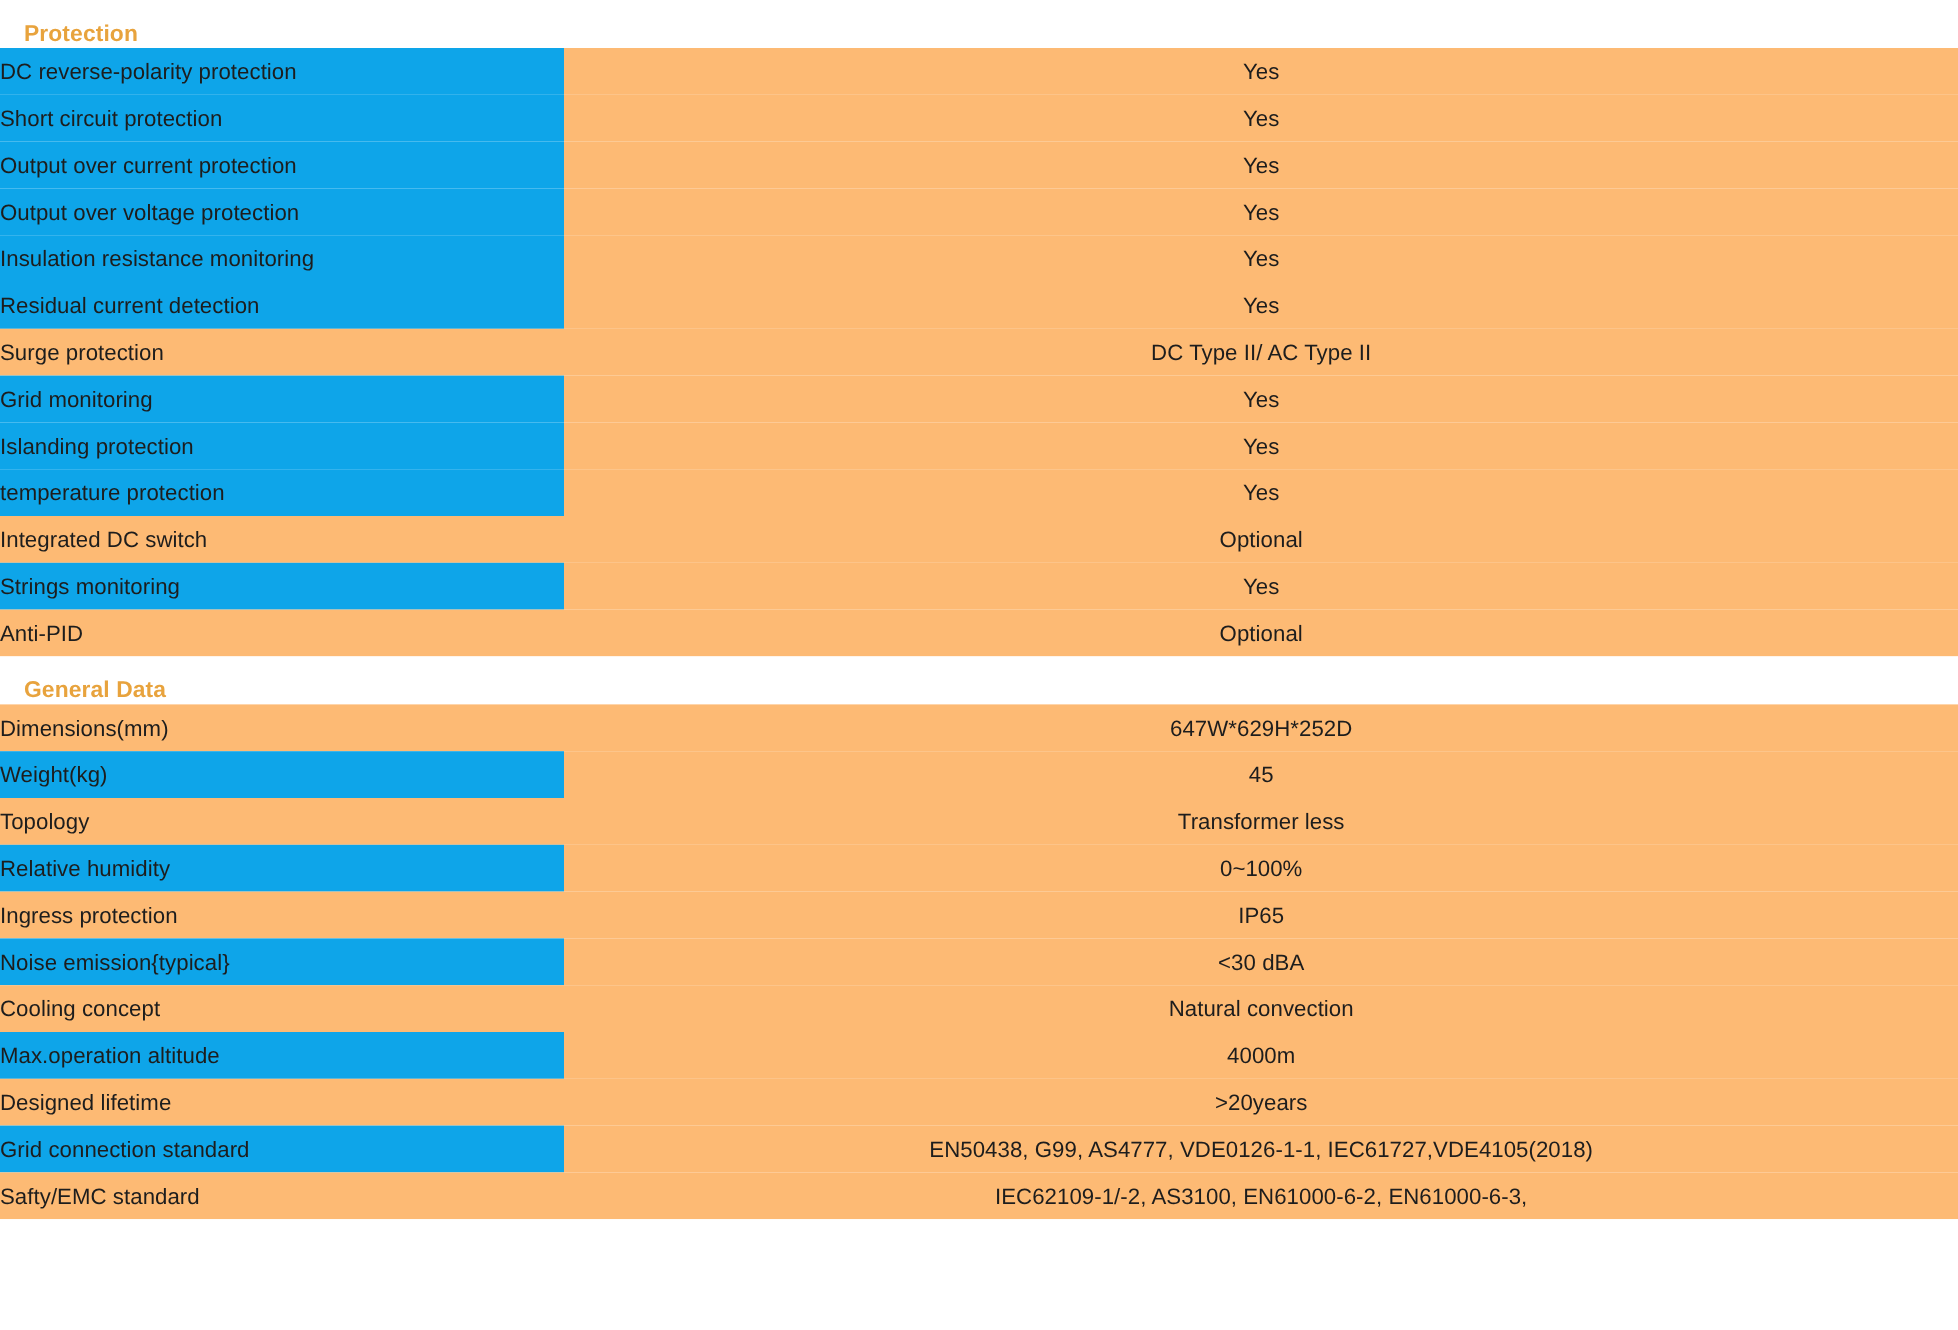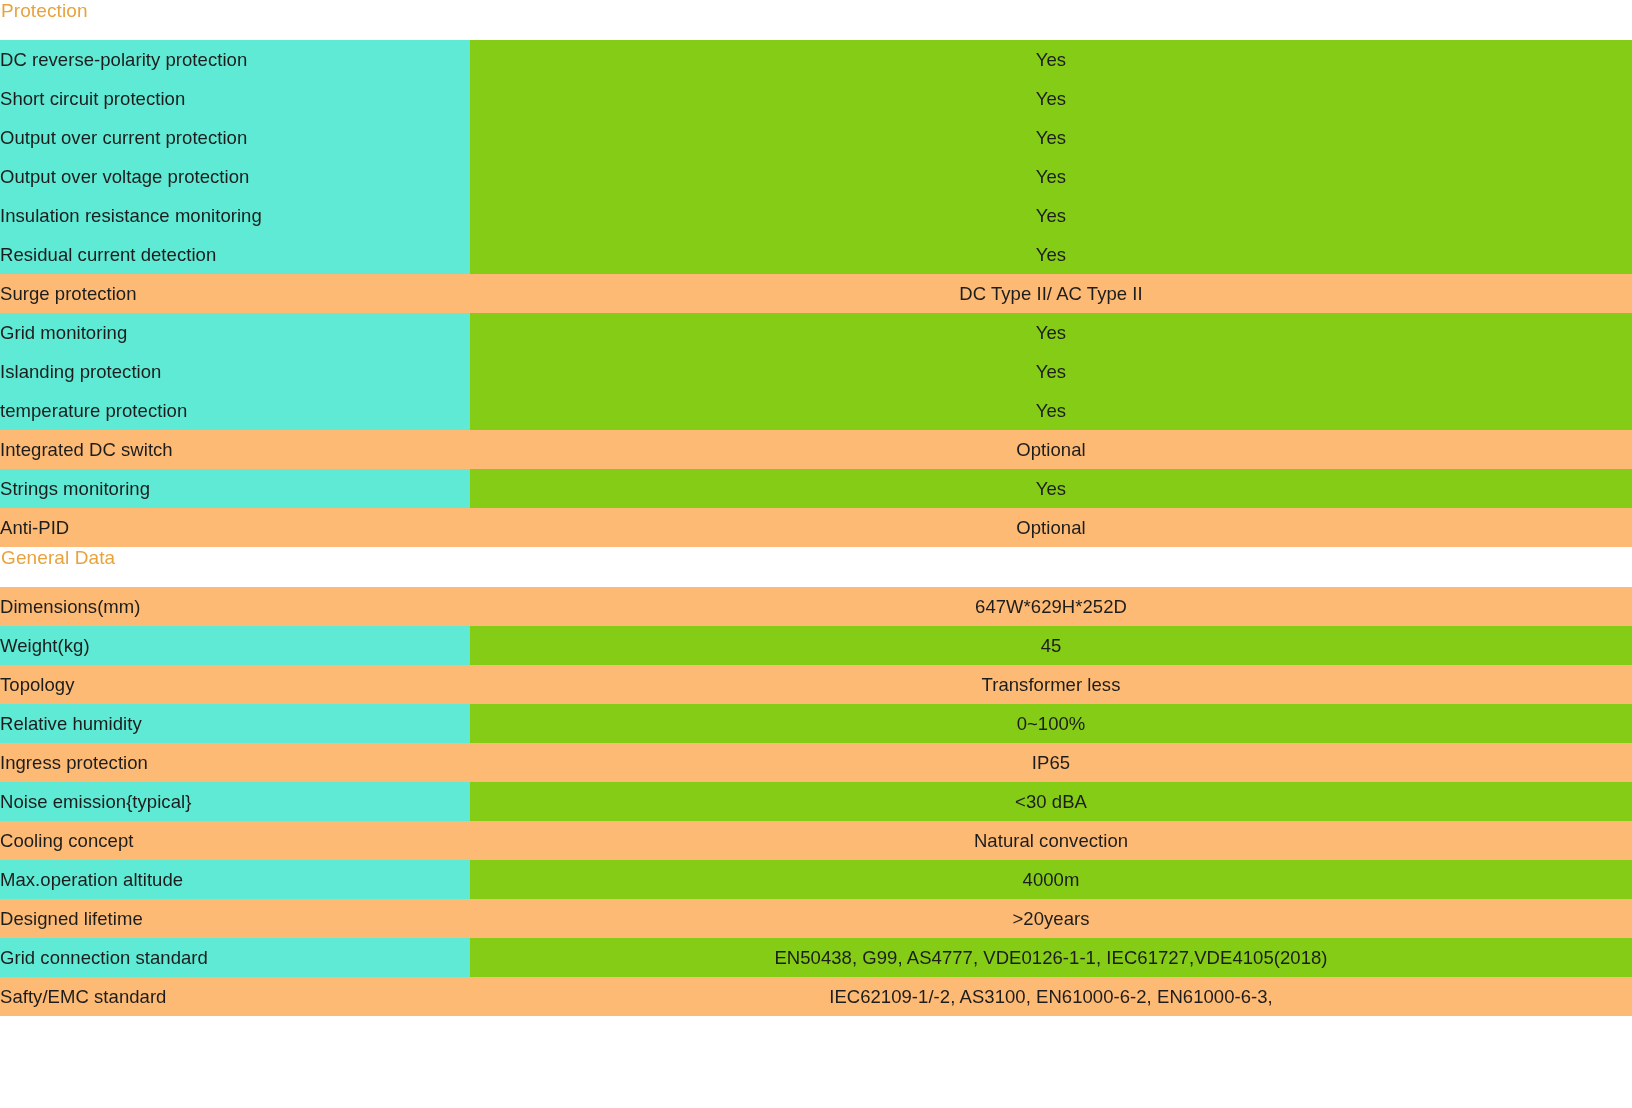--- a/index.html
+++ b/index.html
@@ -13,23 +13,24 @@
     color: #1a1a1a;
     -webkit-font-smoothing: antialiased;
   }
   .spec-sheet {
     width: 1632px;
     box-sizing: border-box;
   }
   .section-header {
     height: 40px;
     display: flex;
-    align-items: flex-start;
-    padding-left: 1px;
+    align-items: flex-end;
+    padding-left: 20px;
     background: #ffffff;
+    font-weight: bold;
   }
   .section-header .section-title {
     color: #e8a33d;
     font-size: 19px;
     letter-spacing: 0.1px;
   }
   table.spec-table {
     width: 100%;
     border-collapse: collapse;
     table-layout: fixed;
@@ -46,25 +47,25 @@
   }
   td.label {
     padding-left: 8px;
     text-align: left;
     letter-spacing: 0.05px;
   }
   td.value {
     text-align: center;
     letter-spacing: 0.05px;
   }
-  tr.odd td.label  { background: #5eead4; }
+  tr.odd td.label  { background: #0ea5e9; }
   tr.odd td.value  { background: #eef3f9; }
   tr.even td.label { background: #fdba74; }
   tr.even td.value { background: #f2f1ee; }
-  tr.odd td.value  { background: #84cc16; }
+  tr.odd td.value  { background: #fdba74; }
   tr.even td.value { background: #fdba74; }
   .cell-sep {
     border-left: 2px solid #ffffff;
   }
   .row-sep td {
     border-top: 2px solid #ffffff;
   }
 </style>
 </head>
 <body>

